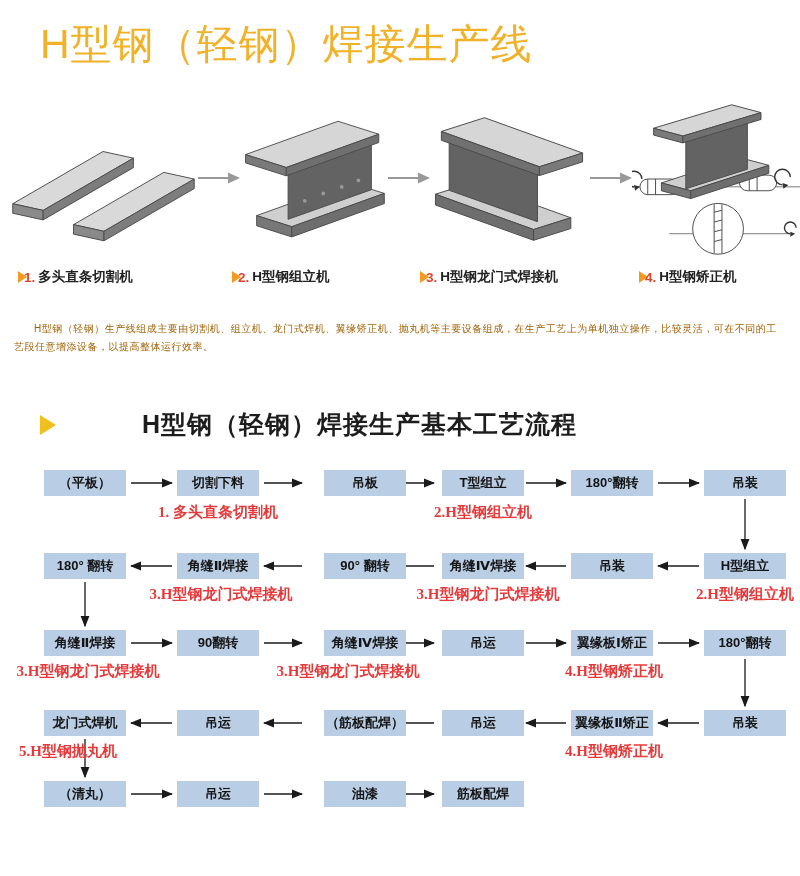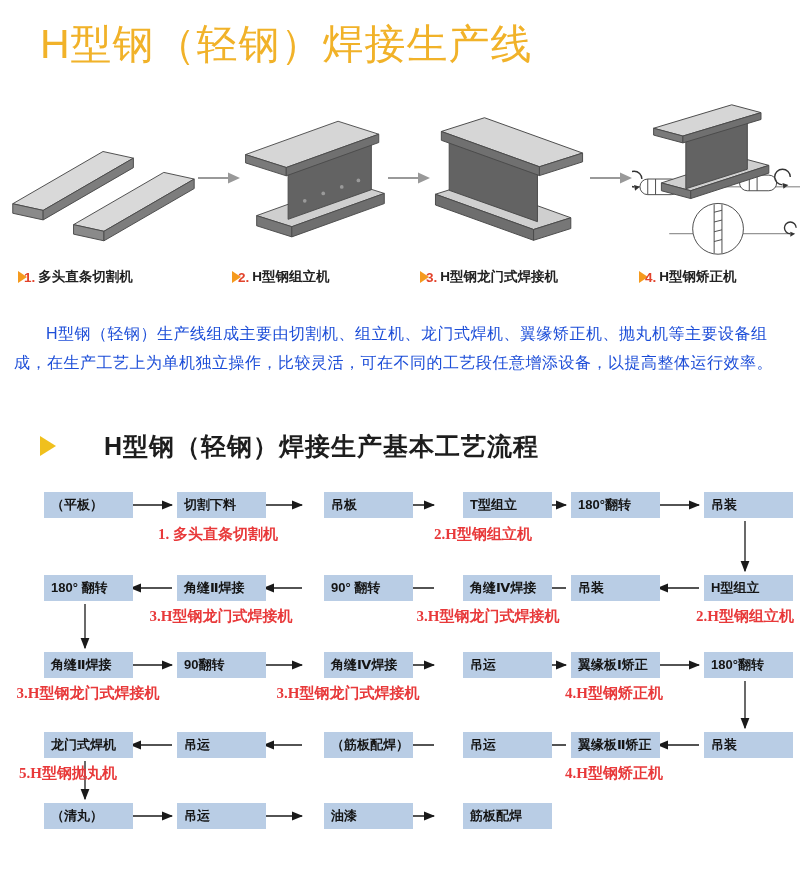--- a/index.html
+++ b/index.html
@@ -30,50 +30,49 @@
   }
   .cap .tri{
     width:0;height:0;border-left:9px solid #f59a1e;
     border-top:6px solid transparent;border-bottom:6px solid transparent;
     margin-right:1px;
   }
   .cap .num{color:#e2432c;font-weight:700;margin-right:3px;margin-left:-4px;}
   
   .intro{
     margin:22px 14px 0 14px;
-    font-size:16px;color:#1d4ed8;line-height:1.8;
+    font-size:10px;color:#a16207;line-height:1.8;
     text-indent:2em;letter-spacing:0.5px;
   }
   
-  .sec-head{display:flex;align-items:center;margin:52px 12px 0 40px;}
+  .sec-head{display:flex;align-items:center;margin:52px 12px 0 40px;gap:38px;}
   .sec-head .tri{
     width:0;height:0;border-left:16px solid #f0c01d;
     border-top:10px solid transparent;border-bottom:10px solid transparent;
   }
   .sec-title{
     margin:0 0 0 48px;font-size:25px;font-weight:700;color:#1d1d1d;
     letter-spacing:1px;
   }
   
   .flow{position:relative;width:800px;height:376px;margin-top:12px;}
   .flow svg.overlay{position:absolute;left:0;top:0;}
   .fbox{
     position:absolute;width:82px;height:26px;
     background:#b9cde5;color:#141414;
-    font-size:13px;font-weight:600;line-height:26px;
+    font-size:13px;font-weight:600;text-align:center;line-height:26px;
     white-space:nowrap;
-    padding-left:7px;
   }
   .fnote{
     position:absolute;transform:translateX(-50%);
     font-family:"Liberation Serif","DejaVu Serif",serif;
     font-size:15px;font-weight:700;color:#e8393a;white-space:nowrap;
   }
   
-  .c1{left:44px}.c2{left:177px}.c3{left:324px}.c4{left:463px}.c5{left:571px}.c6{left:704px}
+  .c1{left:44px}.c2{left:177px}.c3{left:324px}.c4{left:442px}.c5{left:571px}.c6{left:704px}
   .r1{top:17px}.r2{top:100px}.r3{top:177px}.r4{top:257px}.r5{top:328px}
 </style>
 </head>
 <body>
 
 <h1 class="page-title">H型钢（轻钢）焊接生产线</h1>
 
 <div class="img-row">
 
   <div class="img-cell">

